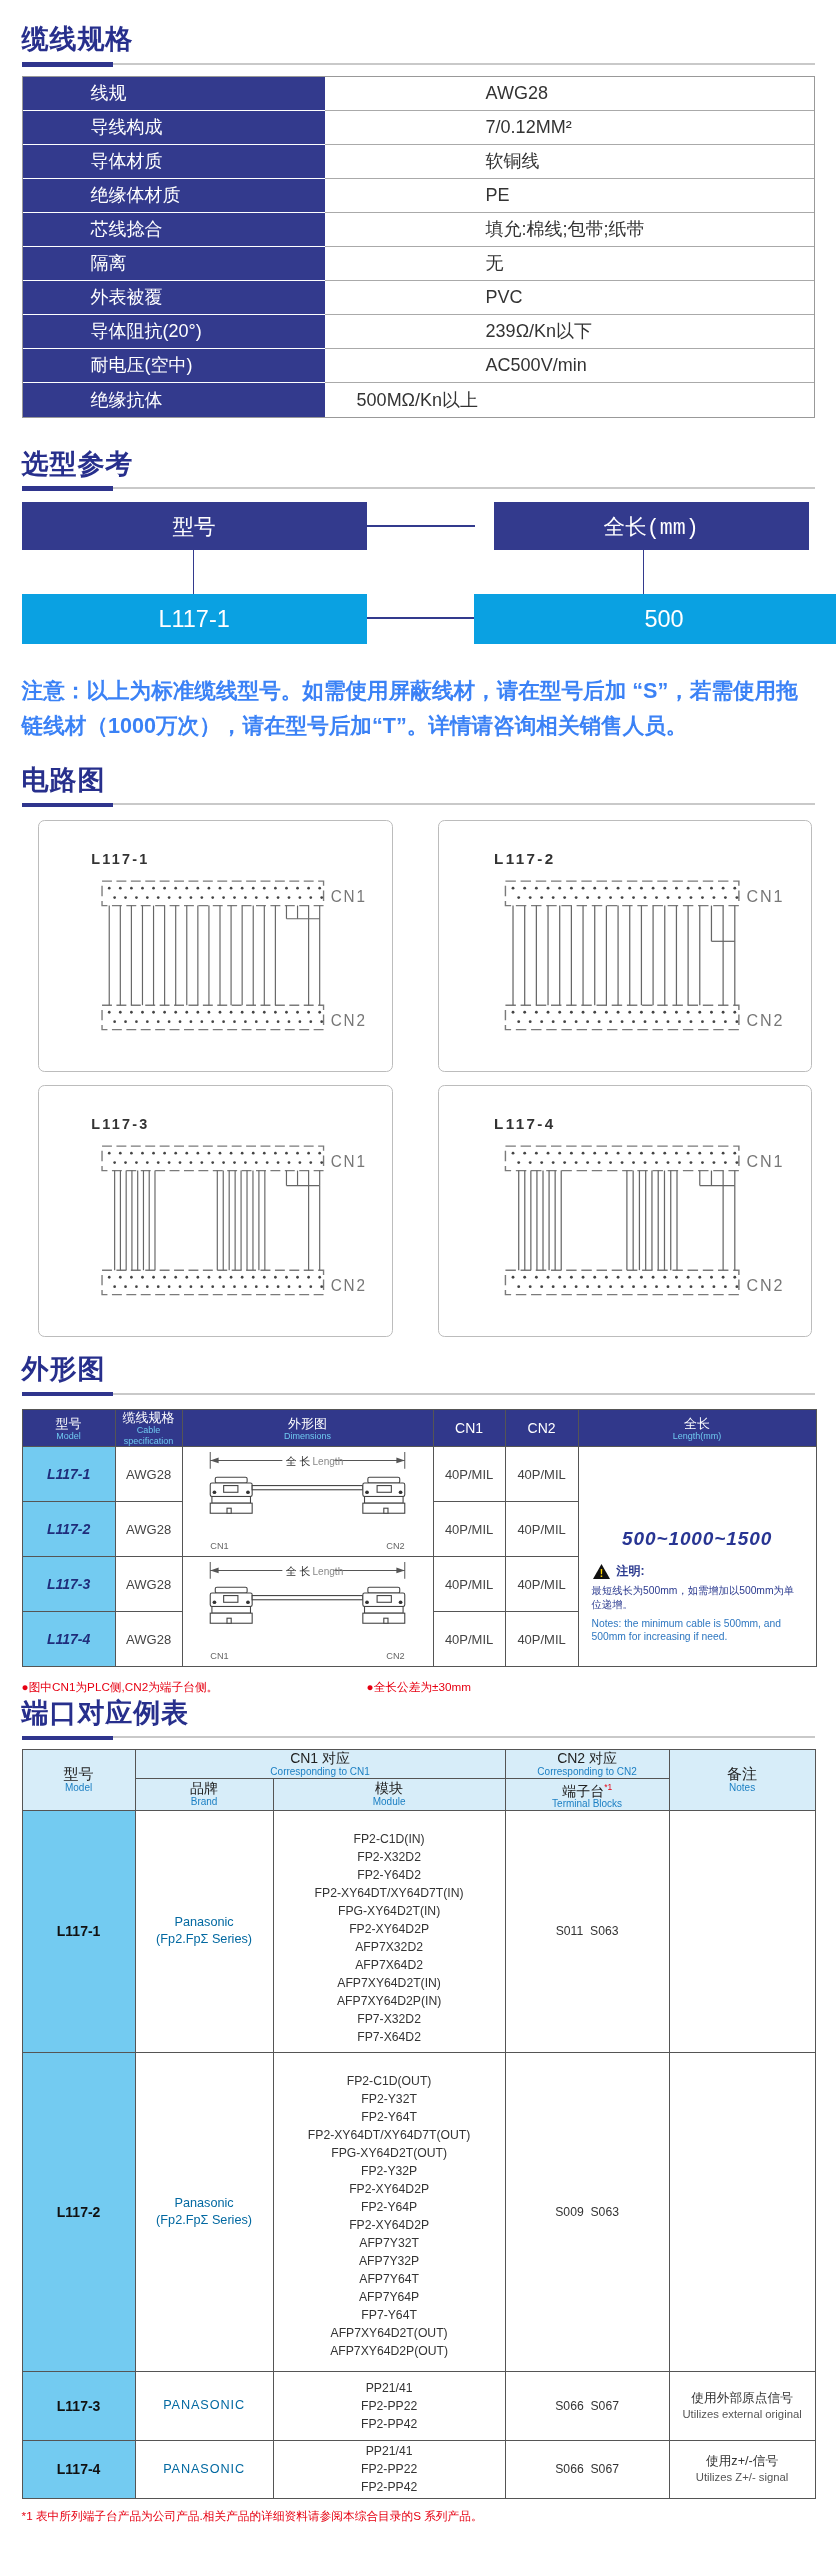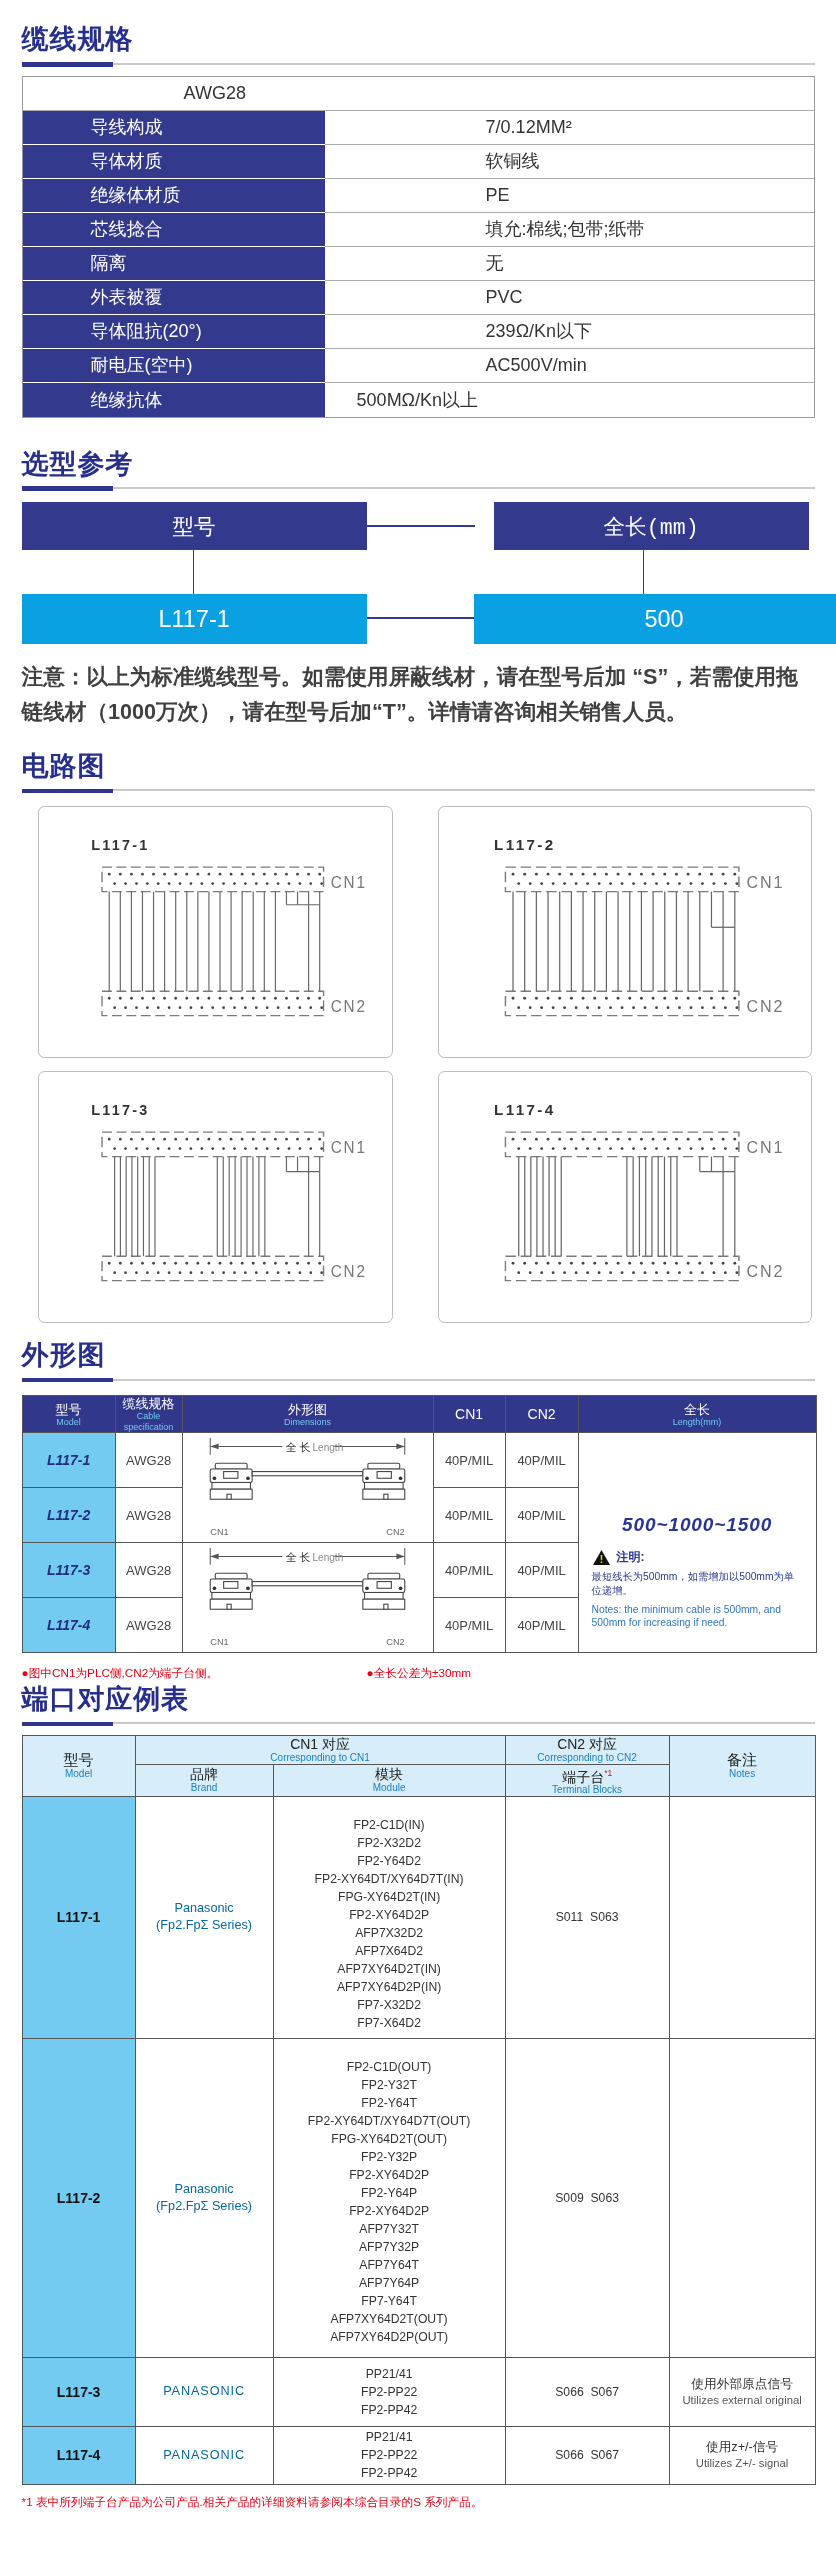--- a/index.html
+++ b/index.html
@@ -25,21 +25,21 @@
   .spec-row:last-child .spec-v{border-bottom:none;padding-left:32px;}
 
   
   .sel-diagram{position:relative;height:143px;margin-top:11.3px;}
   .sel-box{position:absolute;height:48px;background:#333A8D;color:#fff;font-size:21.6px;
            display:flex;align-items:center;justify-content:center;}
   .sel-val{position:absolute;height:50px;background:#0AA1E2;color:#fff;font-size:23.5px;
            display:flex;align-items:center;justify-content:center;}
   .sel-line{position:absolute;background:#333A8D;}
 
-  .sel-note{margin-top:14px;font-size:21.6px;line-height:35px;color:#404040;font-weight:600;}
+  .sel-note{margin-top:28px;font-size:21.6px;line-height:35px;color:#3b82f6;font-weight:600;}
 
   
   .circ-grid{margin-top:13px;margin-left:16px;display:grid;grid-template-columns:355px 374px;
              grid-auto-rows:252px;column-gap:45px;row-gap:13px;width:774px;}
   .panel{border:1.9px solid #bcbcbc;border-radius:6.6px;background:#fff;box-sizing:border-box;}
   .panel svg{width:100%;height:100%;display:block;}
 
   
   .outline-table{margin-top:13px;border-collapse:collapse;table-layout:fixed;width:793px;}
   .outline-table td{border:0.9px solid #555;text-align:center;vertical-align:middle;padding:0;box-sizing:border-box;}
@@ -86,20 +86,21 @@
 
 <div class="page">
 
   <h2 class="sec-title">缆线规格</h2>
   <div class="sec-rule">
       <span class="accent"></span>
     </div>
 
   <div class="spec-table">
     <div class="spec-row">
+        <div class="spec-k">线规</div>
         <div class="spec-v">AWG28</div>
       </div>
     <div class="spec-row">
         <div class="spec-k">导线构成</div>
         <div class="spec-v">7/0.12MM²</div>
       </div>
     <div class="spec-row">
         <div class="spec-k">导体材质</div>
         <div class="spec-v">软铜线</div>
       </div>

